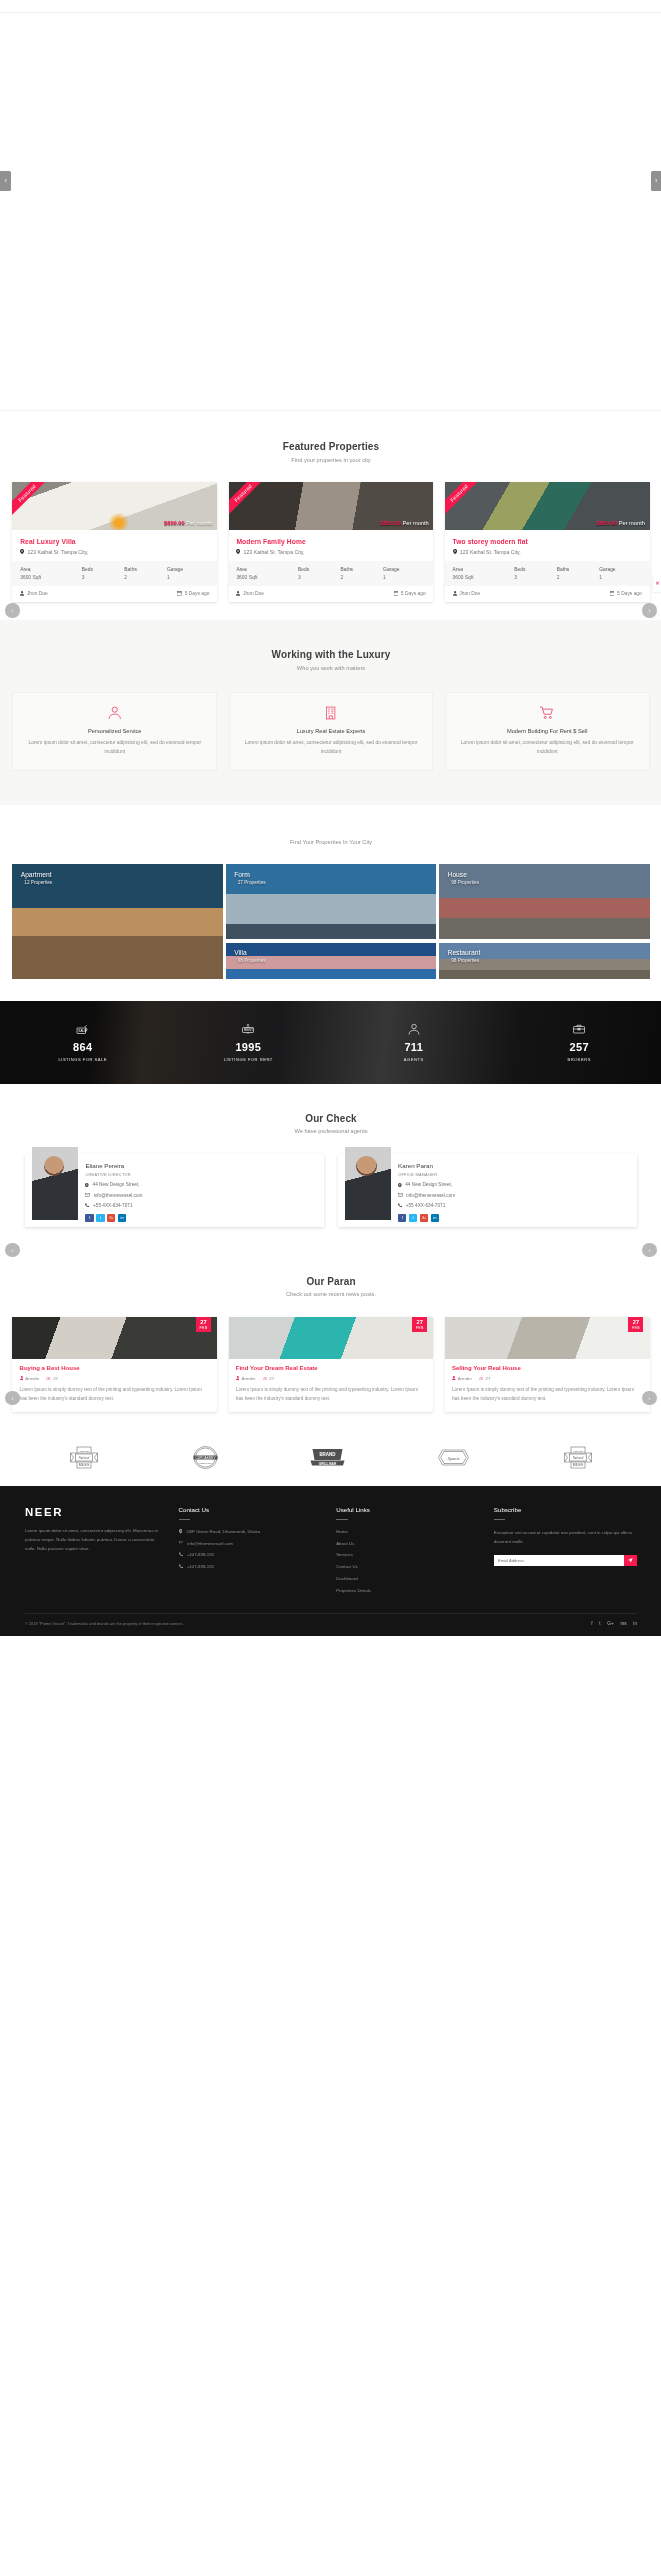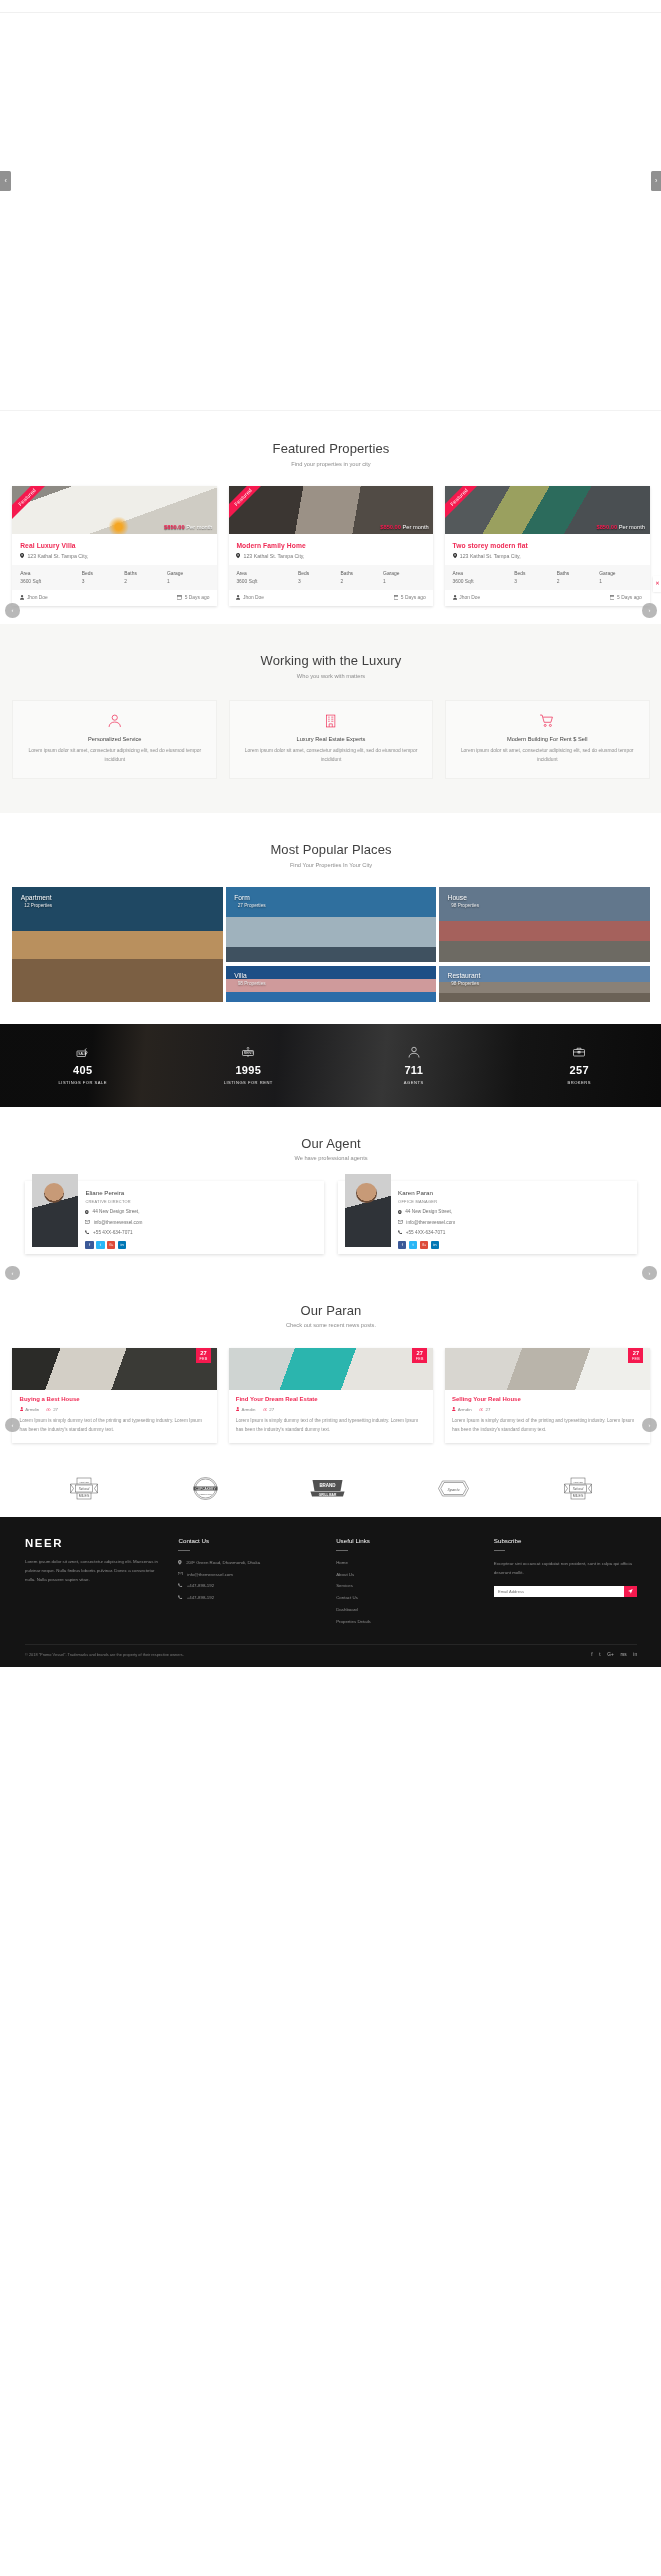--- a/index.html
+++ b/index.html
@@ -31,23 +31,23 @@
     line-height: 19.7px;
     text-align: center;
     cursor: pointer;
   }
   .slider-arrow.left { left: 0; border-radius: 0 1.6px 1.6px 0;}
   .slider-arrow.right { right: 0; border-radius: 1.6px 0 0 1.6px;}
 
   
   .sec-head { text-align: center; }
   .sec-title {
-    font-size: 13px;
+    font-size: 10px;
     color: #3f3f3f;
-    font-weight: normal;
+    font-weight: bold;
     letter-spacing: 0.1px;
   }
   .sec-sub {
     font-size: 5.7px;
     color: #8c8c8c;
     margin-top: 4.7px;
   }
 
   
   .featured { padding: 30px 0 18.6px; position: relative; }
@@ -337,21 +337,21 @@
     display: flex;
     justify-content: space-around;
     align-items: center;
     padding: 13.4px 20.7px 15.5px;
   }
   .brand { opacity: .82; }
   .brand svg { height: 23px; }
 
   
   .footer { background: #141414; color: #9b9b9b; padding: 19.7px 25px 10.3px; }
-  .f-row { display: flex; gap: 14.5px; justify-content: flex-end; }
+  .f-row { display: flex; gap: 14.5px; }
   .f-col1 { flex: 0 0 139px; }
   .f-col { flex: 1 1 0; }
   .f-logo { color: #fff; font-size: 11.4px; font-weight: bold; letter-spacing: 1.6px; }
   .f-about { font-size: 4.4px; line-height: 2; color: #8d8d8d; margin-top: 9.3px; }
   .f-title { color: #fff; font-size: 6.2px; }
   .f-rule { width: 11.4px; height: 1px; background: #6a6a6a; margin: 5.7px 0 9.3px; }
   .f-item { font-size: 4.4px; color: #8d8d8d; margin-bottom: 6.7px; display: flex; gap: 4.1px; align-items: flex-start; }
   .f-link { font-size: 4.4px; color: #8d8d8d; margin-bottom: 6.7px; cursor: pointer; }
   .f-sub-text { font-size: 4.4px; line-height: 2; color: #8d8d8d; margin-bottom: 8.3px; }
   .subscribe { display: flex; height: 11.4px; }
@@ -603,21 +603,20 @@
             </svg>
         </div>
         <h3 class="svc-title">Modern Building For Rent $ Sell</h3>
         <p class="svc-text">Lorem ipsum dolor sit amet, consectetur adipisicing elit, sed do eiusmod tempor incididunt</p>
       </div>
     </div>
   </section>
 
   <section class="popular">
     <div class="sec-head">
-      <h2 class="sec-title">Most Popular Places</h2>
       <div class="sec-sub">Find Your Properties In Your City</div>
     </div>
     <div class="places-grid">
       <div class="place pl-apartment">
         <div class="lbl">
           <div class="nm">Apartment</div>
           <div class="ct">12 Properties</div>
         </div>
       </div>
       <div class="place pl-form">
@@ -649,21 +648,21 @@
 
   <section class="stats">
     <div class="stat-col">
       <div class="stat-ic">
         <svg viewBox="0 0 28 28" fill="none" stroke="#fff" stroke-width="1.3">
             <rect x="2" y="12" width="17" height="11" rx="1"></rect>
             <text x="4.5" y="20" fill="#fff" font-size="6.5" stroke="none" font-family="Liberation Sans">SALE</text>
             <path d="M19 18c4-1 4-5 1-6s-2-4 1-5"></path>
           </svg>
       </div>
-      <div class="stat-num">405</div>
+      <div class="stat-num">864</div>
       <div class="stat-lbl">LISTINGS FOR SALE</div>
     </div>
     <div class="stat-col">
       <div class="stat-ic">
         <svg viewBox="0 0 28 28" fill="none" stroke="#fff" stroke-width="1.3">
             <rect x="3" y="11" width="22" height="10" rx="1.5"></rect>
             <text x="5.5" y="18.7" fill="#fff" font-size="6.8" stroke="none" font-family="Liberation Sans">RENT</text>
             <path d="M14 11V7M12 7a2 2 0 0 1 4 0M14 21v3"></path>
           </svg>
       </div>
@@ -688,21 +687,21 @@
             <rect x="12" y="12.5" width="4" height="3.5"></rect>
           </svg>
       </div>
       <div class="stat-num">257</div>
       <div class="stat-lbl">BROKERS</div>
     </div>
   </section>
 
   <section class="agents">
     <div class="sec-head">
-      <h2 class="sec-title">Our Agent</h2>
+      <h2 class="sec-title">Our Check</h2>
       <div class="sec-sub">We have professional agents</div>
     </div>
     <div class="agent-row">
 
       <article class="agent-card">
         <div class="agent-photo"></div>
         <div class="agent-info">
           <div class="agent-name">Eliane Pereira</div>
           <div class="agent-role">CREATIVE DIRECTOR</div>
           <div class="agent-meta">

